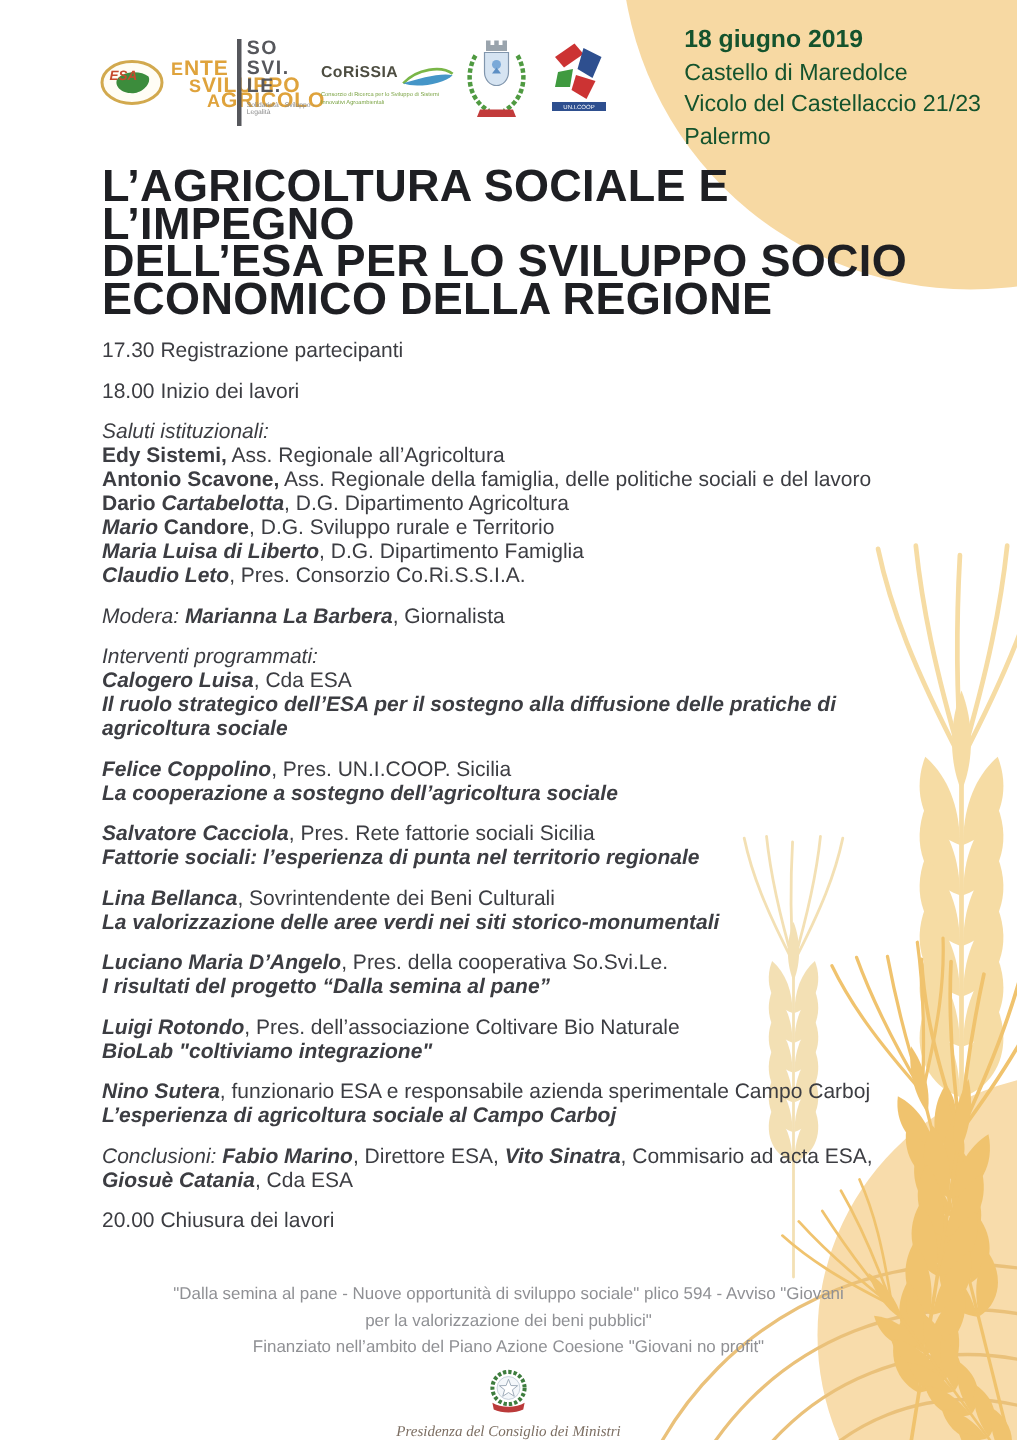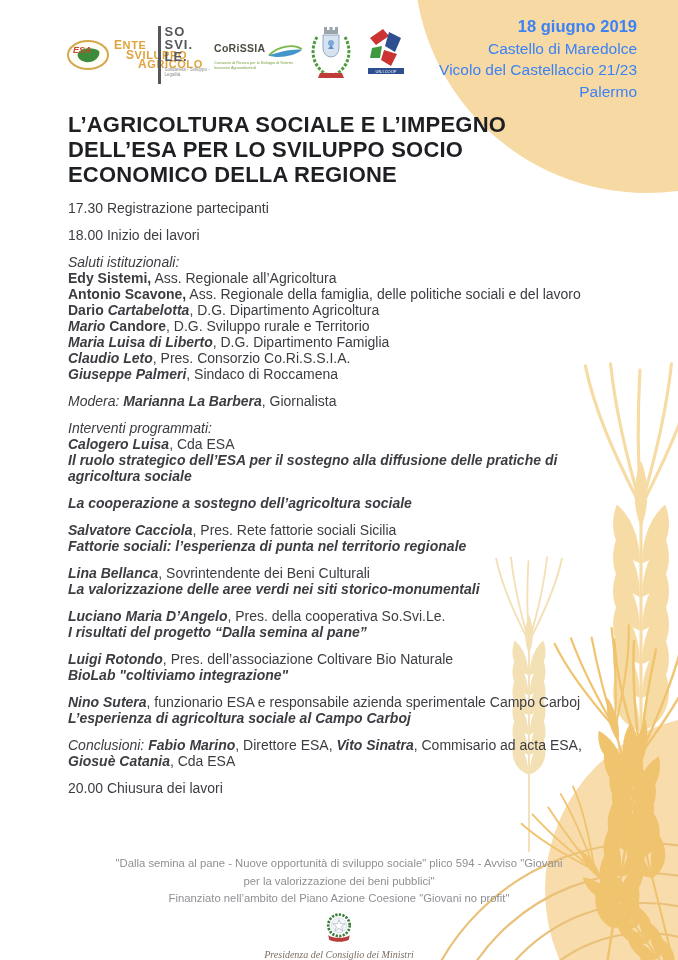--- a/index.html
+++ b/index.html
@@ -7,42 +7,42 @@
         font-family:"Liberation Sans",sans-serif;}
   
   .decor-top-circle{position:absolute;left:414px;top:-273px;width:466px;height:466px;border-radius:50%;
         background:#f7d9a3;z-index:0;}
   .decor-blob{position:absolute;left:545px;top:715px;width:350px;height:350px;border-radius:50%;
         background:#f8dcab;z-index:0;}
   .decor-svg{position:absolute;left:0;top:0;z-index:0;pointer-events:none;}
   
   .logo{position:absolute;z-index:2;display:flex;}
   .logo-esa{left:26px;top:38px;align-items:flex-start;margin-left:40px;}
-  .esa-text{margin-left:4px;margin-top:3px;color:#dfa33c;font-weight:700;font-size:11px;
+  .esa-text{margin-left:4px;margin-top:3px;color:#dfa33c;font-weight:700;font-size:14px;
         letter-spacing:.6px;text-transform:uppercase;line-height:9.5px;}
   .esa-text div::first-letter{font-size:12px;}
   .esa-l2{margin-left:12px;} .esa-l3{margin-left:24px;}
   .logo-sosvile{left:158px;top:26px;}
   .sos-bar{width:2.5px;height:58px;background:#56575c;margin-right:4px;}
   .sos-word{font-size:13px;line-height:12.5px;font-weight:700;color:#56575c;letter-spacing:1px;}
   .sos-tag{margin-top:3px;font-size:4.5px;line-height:5.5px;color:#8a8a8a;width:46px;}
   .logo-corissia{left:214px;top:42px;display:block;width:90px;}
   .cor-top{display:flex;align-items:flex-start;}
   .cor-name{font-size:10.5px;font-weight:700;color:#4d4d41;letter-spacing:.3px;}
   .cor-tag{font-size:3.8px;line-height:4.8px;color:#79a241;width:80px;margin-top:1px;}
   .logo-crest{left:306px;top:25px;}
   .logo-unicoop{left:366px;top:27px;display:block;}
   
-  .date-block{position:absolute;top:16px;right:41px;z-index:2;text-align:right;color:#3b82f6;
+  .date-block{position:absolute;top:16px;right:24px;z-index:2;color:#14532d;
         font-size:15.5px;line-height:21.5px;}
   .date-line-bold{font-weight:700;font-size:16.5px;}
   
   .content{position:absolute;left:68px;top:112px;width:552px;z-index:2;color:#3c3d42;
         font-size:14px;line-height:16px;}
-  .title{font-size:22px;line-height:25px;font-weight:700;color:#1e1f23;letter-spacing:.2px;
+  .title{font-size:30px;line-height:25px;font-weight:700;color:#1e1f23;letter-spacing:.2px;
         margin:0 0 13px 0;}
   .block{margin-bottom:11px;}
   .s-n{font-weight:400;font-style:normal;}
   .s-b{font-weight:700;}
   .s-i{font-style:italic;}
   .s-bi{font-weight:700;font-style:italic;}
   
   .footer{position:absolute;left:0;right:0;top:855px;z-index:2;text-align:center;
         font-size:11.3px;line-height:17.5px;color:#8f9094;}
   .emblem-wrap{margin-top:3px;}
@@ -190,31 +190,31 @@
           <div class="line"><span class="s-n">18.00 Inizio dei lavori</span></div>
         </div>
         <div class="block">
           <div class="line"><span class="s-i">Saluti istituzionali:</span></div>
           <div class="line"><span class="s-b">Edy Sistemi,</span><span class="s-n"> Ass. Regionale all’Agricoltura</span></div>
           <div class="line"><span class="s-b">Antonio Scavone,</span><span class="s-n"> Ass. Regionale della famiglia, delle politiche sociali e del lavoro</span></div>
           <div class="line"><span class="s-b">Dario </span><span class="s-bi">Cartabelotta</span><span class="s-n">, D.G. Dipartimento Agricoltura</span></div>
           <div class="line"><span class="s-bi">Mario </span><span class="s-b">Candore</span><span class="s-n">, D.G. Sviluppo rurale e Territorio</span></div>
           <div class="line"><span class="s-bi">Maria Luisa di Liberto</span><span class="s-n">, D.G. Dipartimento Famiglia</span></div>
           <div class="line"><span class="s-bi">Claudio Leto</span><span class="s-n">, Pres. Consorzio Co.Ri.S.S.I.A.</span></div>
-          <div class="line"><span class="s-bi">Giuseppe Palmeri</span><span class="s-n">, Sindaco di Roccamena</span></div>
         </div>
         <div class="block">
           <div class="line"><span class="s-i">Modera: </span><span class="s-bi">Marianna La Barbera</span><span class="s-n">, Giornalista</span></div>
         </div>
         <div class="block">
           <div class="line"><span class="s-i">Interventi programmati:</span></div>
           <div class="line"><span class="s-bi">Calogero Luisa</span><span class="s-n">, Cda ESA</span></div>
           <div class="line"><span class="s-bi">Il ruolo strategico dell’ESA per il sostegno alla diffusione delle pratiche di agricoltura sociale</span></div>
         </div>
         <div class="block">
+          <div class="line"><span class="s-bi">Felice Coppolino</span><span class="s-n">, Pres. UN.I.COOP. Sicilia</span></div>
           <div class="line"><span class="s-bi">La cooperazione a sostegno dell’agricoltura sociale</span></div>
         </div>
         <div class="block">
           <div class="line"><span class="s-bi">Salvatore Cacciola</span><span class="s-n">, Pres. Rete fattorie sociali Sicilia</span></div>
           <div class="line"><span class="s-bi">Fattorie sociali: l’esperienza di punta nel territorio regionale</span></div>
         </div>
         <div class="block">
           <div class="line"><span class="s-bi">Lina Bellanca</span><span class="s-n">, Sovrintendente dei Beni Culturali</span></div>
           <div class="line"><span class="s-bi">La valorizzazione delle aree verdi nei siti storico-monumentali</span></div>
         </div>

